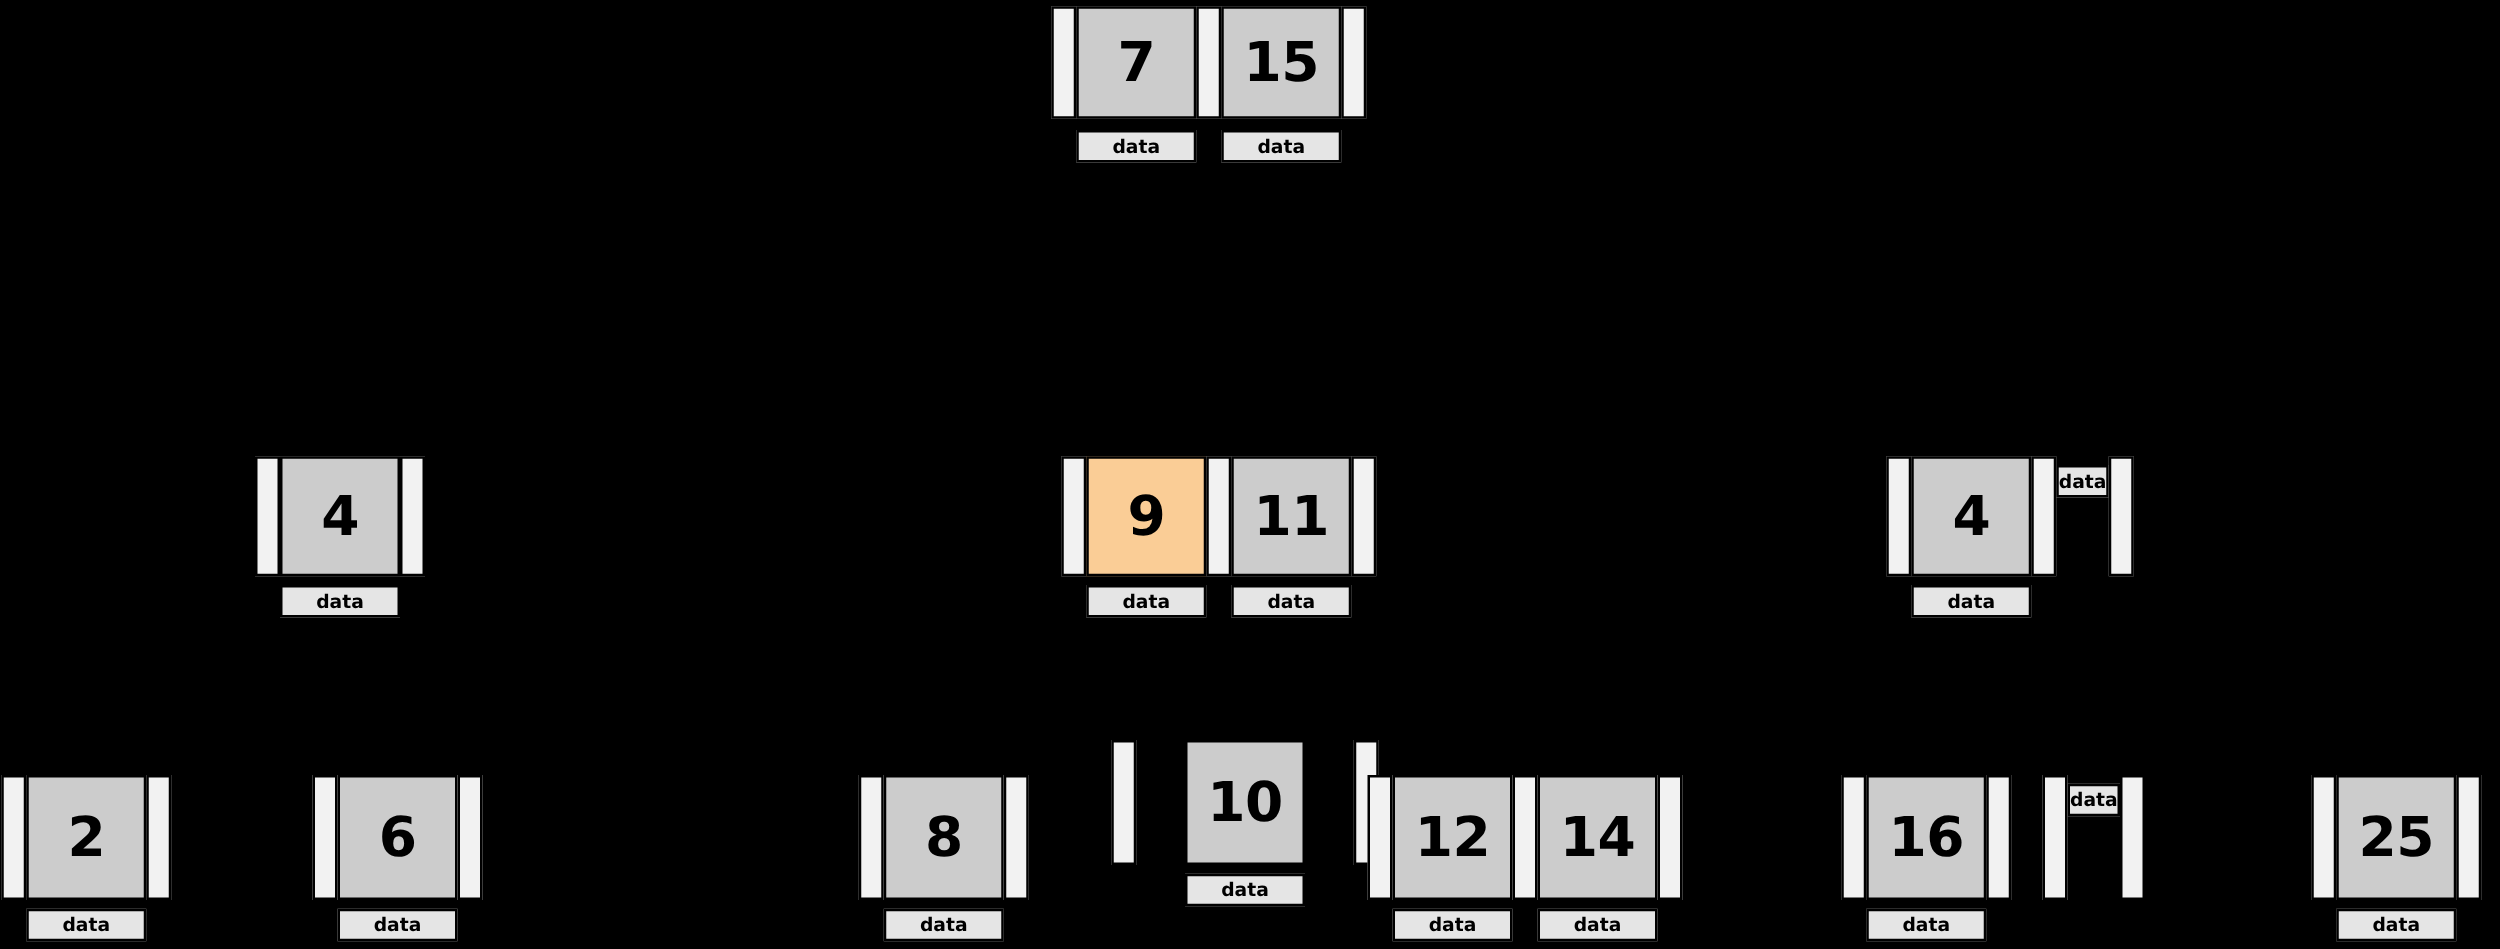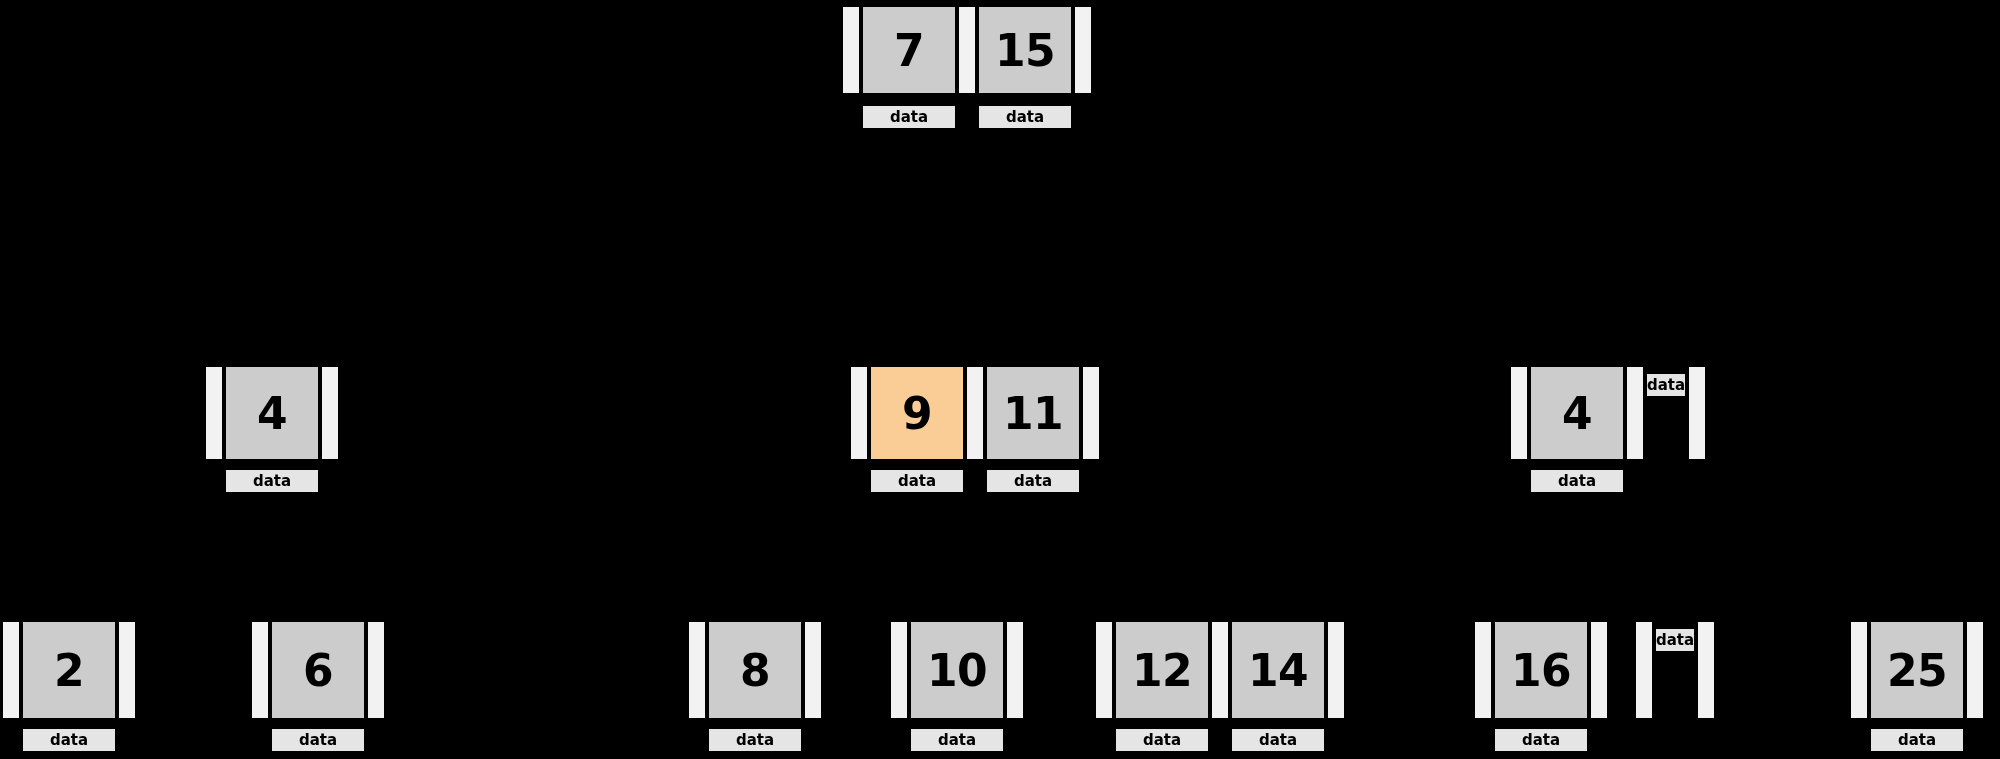--- a/index.html
+++ b/index.html
@@ -158,21 +158,21 @@
       <div class="ptr-slot"></div>
     </div>
     <div class="bt-node level-leaf" style="left: 687px; top: 620px;">
       <div class="ptr-slot"></div>
       <div class="key-col">
         <div class="key-cell">8</div>
         <div class="data-box">data</div>
       </div>
       <div class="ptr-slot"></div>
     </div>
-    <div class="bt-node level-leaf" style="left: 889px; top: 620px;">
+    <div class="bt-node level-leaf" style="left: 889px; top: 592px; gap: 39px;">
       <div class="ptr-slot"></div>
       <div class="key-col">
         <div class="key-cell">10</div>
         <div class="data-box">data</div>
       </div>
       <div class="ptr-slot"></div>
     </div>
     <div class="bt-node level-leaf" style="left: 1094px; top: 620px;">
       <div class="ptr-slot"></div>
       <div class="key-col">

